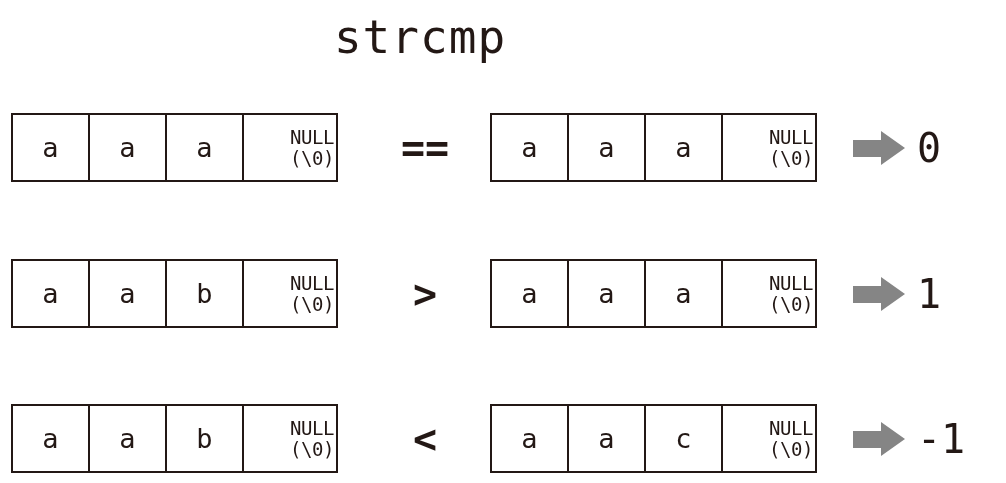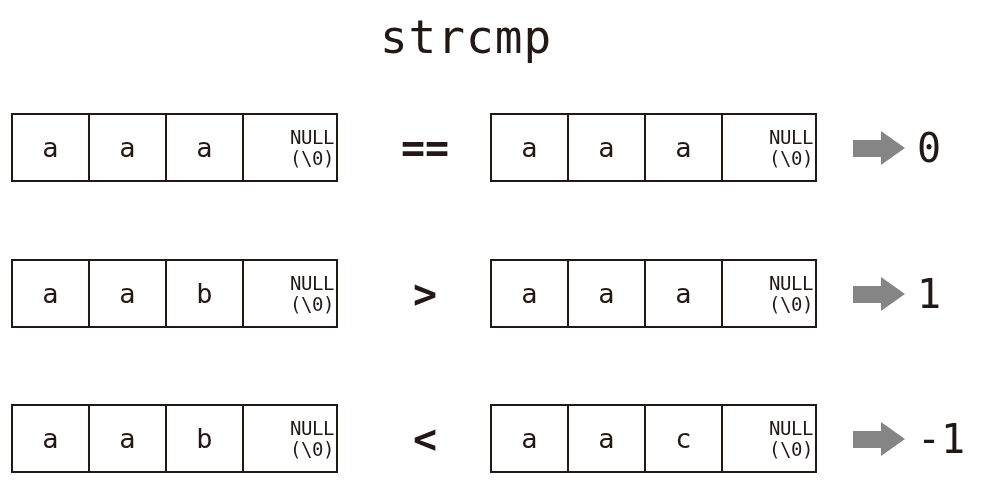--- a/index.html
+++ b/index.html
@@ -22,21 +22,20 @@
     left: 0;
     top: 8px;
     width: 840px;
     text-align: center;
     font-family: "DejaVu Sans Mono", monospace;
     font-size: 46px;
     line-height: 58px;
     letter-spacing: 1px;
     color: #231815;
     white-space: pre;
-    margin-left: 46px;
   }
 
   
   .cmp-row {
     position: absolute;
     left: 0;
     width: 1006px;
     height: 72px;
   }
   .cmp-row[data-row="0"] { top: 111px; }

